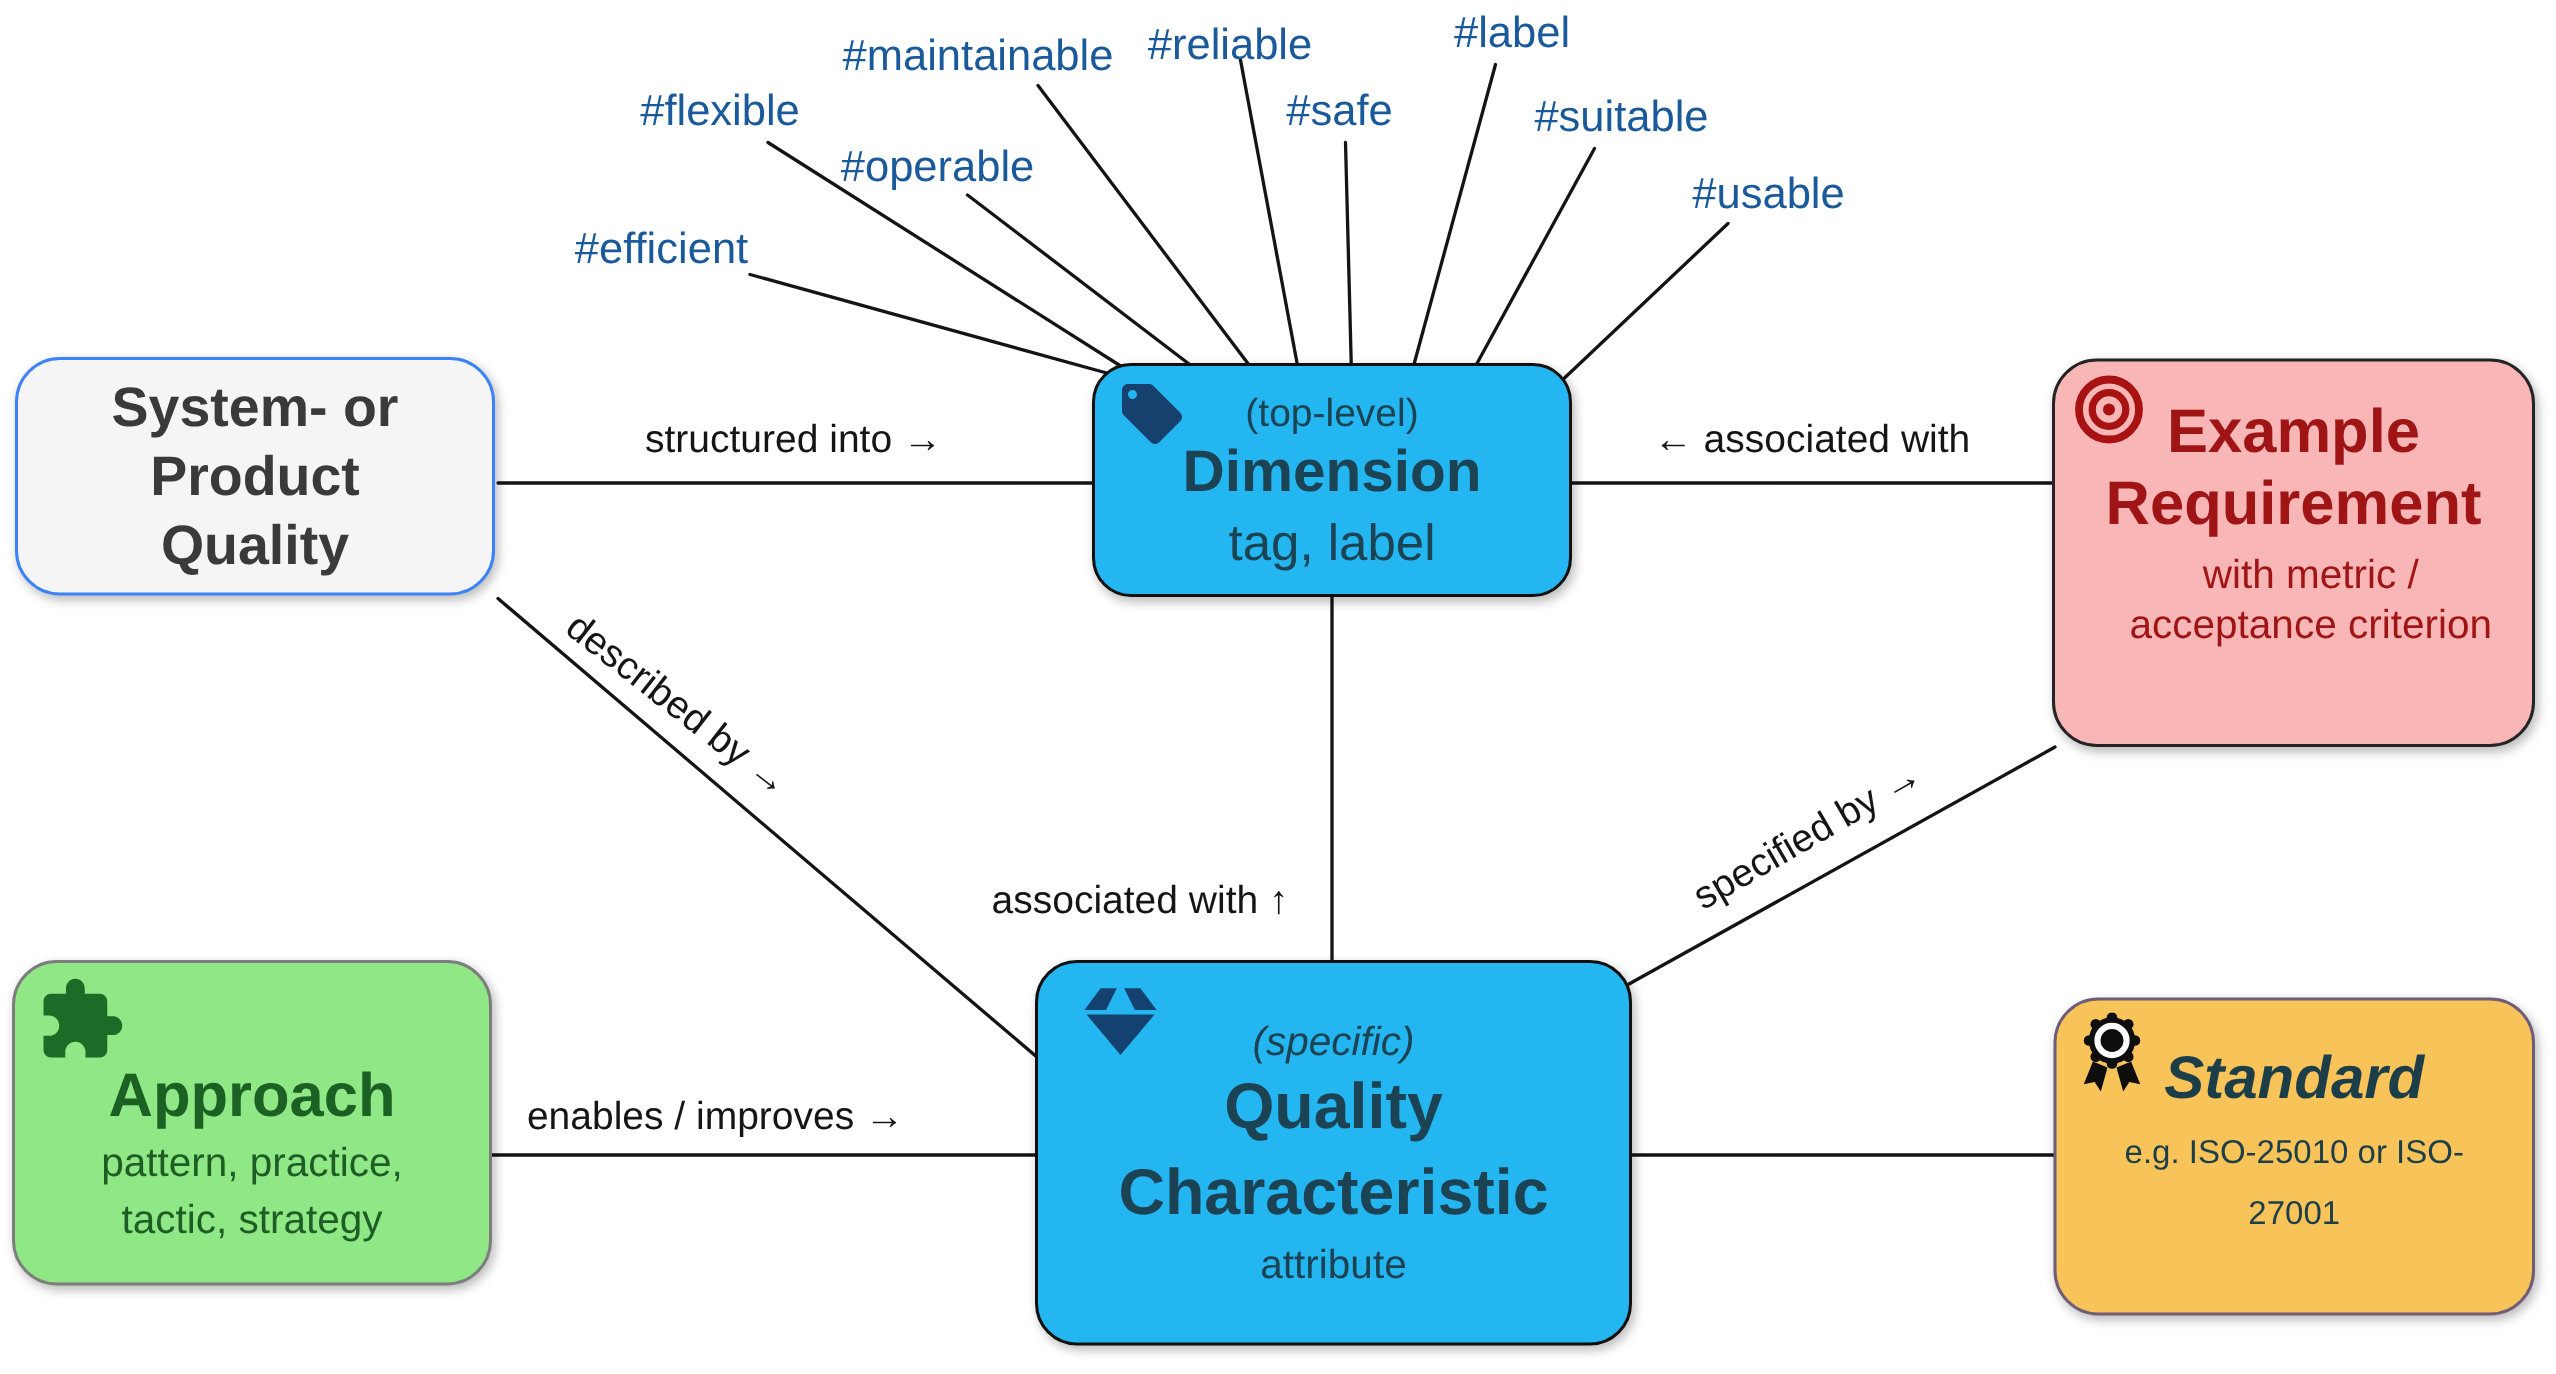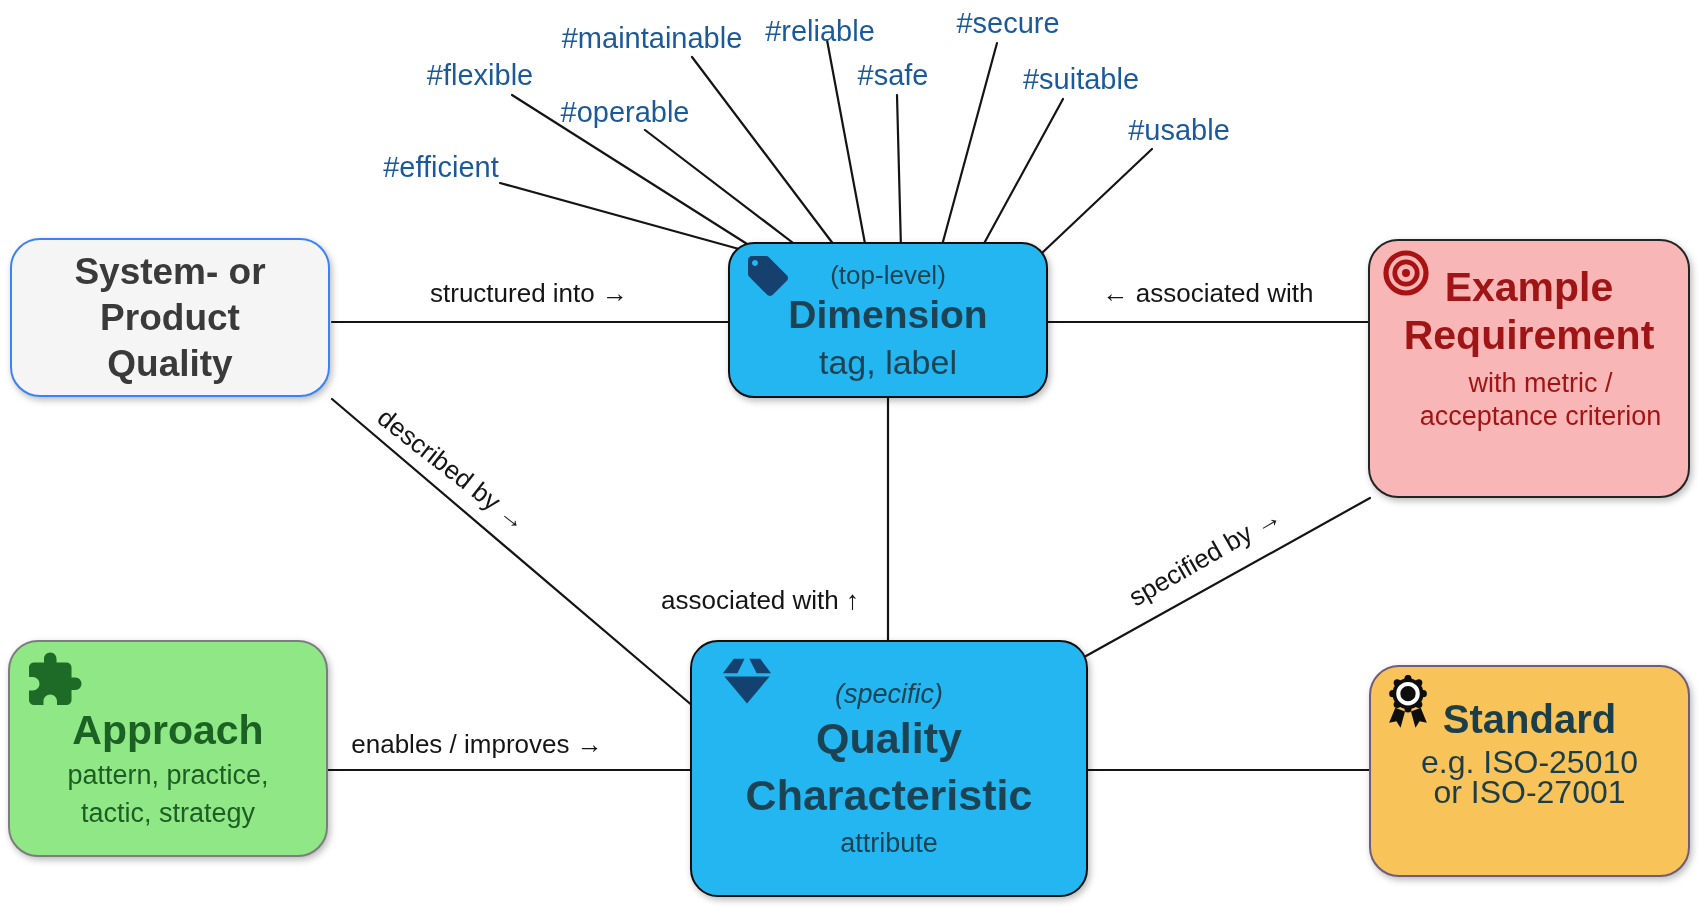--- a/index.html
+++ b/index.html
@@ -42,22 +42,22 @@
   .qc{left:690px;top:640px;width:398px;height:257px;background:#24b6f0;
       border:2px solid #101010;border-radius:28px;color:#1b4354;
       justify-content:center;}
   .qc .pre{font-size:27px;font-style:italic;}
   .qc .title{font-weight:bold;font-size:43px;line-height:57px;width:350px;}
   .qc .sub{font-size:27px;margin-top:4px;}
   .qc .icon{left:26px;top:12px;}
 
   .std{left:1369px;top:665px;width:321px;height:212px;background:#f8c359;
        border:2px solid #6f5d78;color:#1c3e49;justify-content:flex-start;padding-top:28px;}
-  .std .title{font-weight:bold;font-size:40px;line-height:48px;}
-  .std .sub{font-size:32px;line-height:30px;margin-top:4px;width:245px;}
+  .std .title{font-weight:bold;font-size:40px;line-height:48px;font-style:italic;}
+  .std .sub{font-size:22px;line-height:41px;margin-top:4px;width:245px;}
   .std .icon{left:14px;top:8px;}
 
   
   .ht{position:absolute;z-index:2;font-size:29px;color:#1b5a9a;white-space:nowrap;
       transform:translate(-50%,-50%);}
   .ht0{left:441px;top:167px;} .ht1{left:480px;top:75px;}  .ht2{left:625px;top:112px;}
   .ht3{left:652px;top:38px;}  .ht4{left:820px;top:20px;margin-top:11px;}  .ht5{left:893px;top:75px;}
   .ht6{left:1008px;top:23px;} .ht7{left:1081px;top:79px;} .ht8{left:1179px;top:130px;}
 
   
@@ -97,21 +97,21 @@
       <line x1="1086" y1="770" x2="1371" y2="770"></line>
     </g>
   </svg>
 
   <span class="ht ht0">#efficient</span>
   <span class="ht ht1">#flexible</span>
   <span class="ht ht2">#operable</span>
   <span class="ht ht3">#maintainable</span>
   <span class="ht ht4">#reliable</span>
   <span class="ht ht5">#safe</span>
-  <span class="ht ht6">#secure</span>
+  <span class="ht ht6">#label</span>
   <span class="ht ht7">#suitable</span>
   <span class="ht ht8">#usable</span>
 
   <div class="elabel el-structured">structured into →</div>
   <div class="elabel el-assoc-req">← associated with</div>
   <div class="elabel el-assoc-dim">associated with ↑</div>
   <div class="elabel el-described">described by →</div>
   <div class="elabel el-enables">enables / improves →</div>
   <div class="elabel el-specified">specified by →</div>
 

